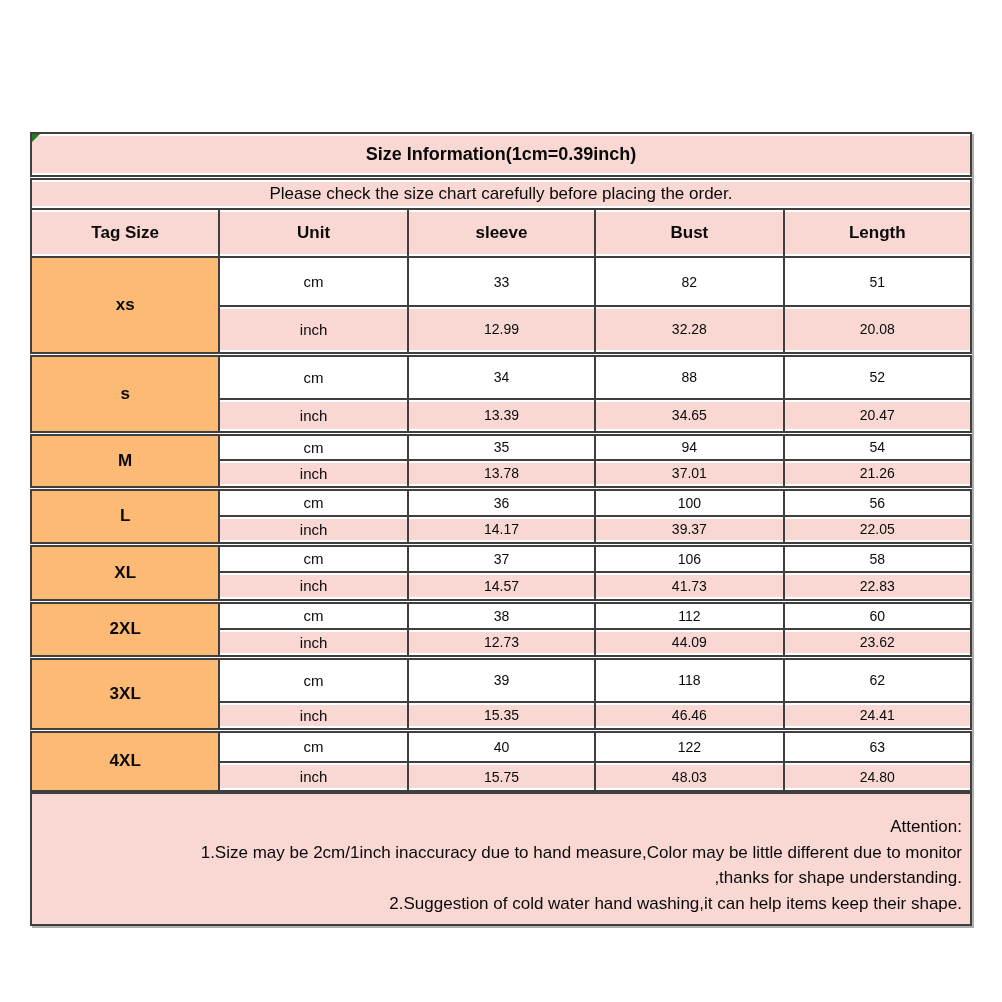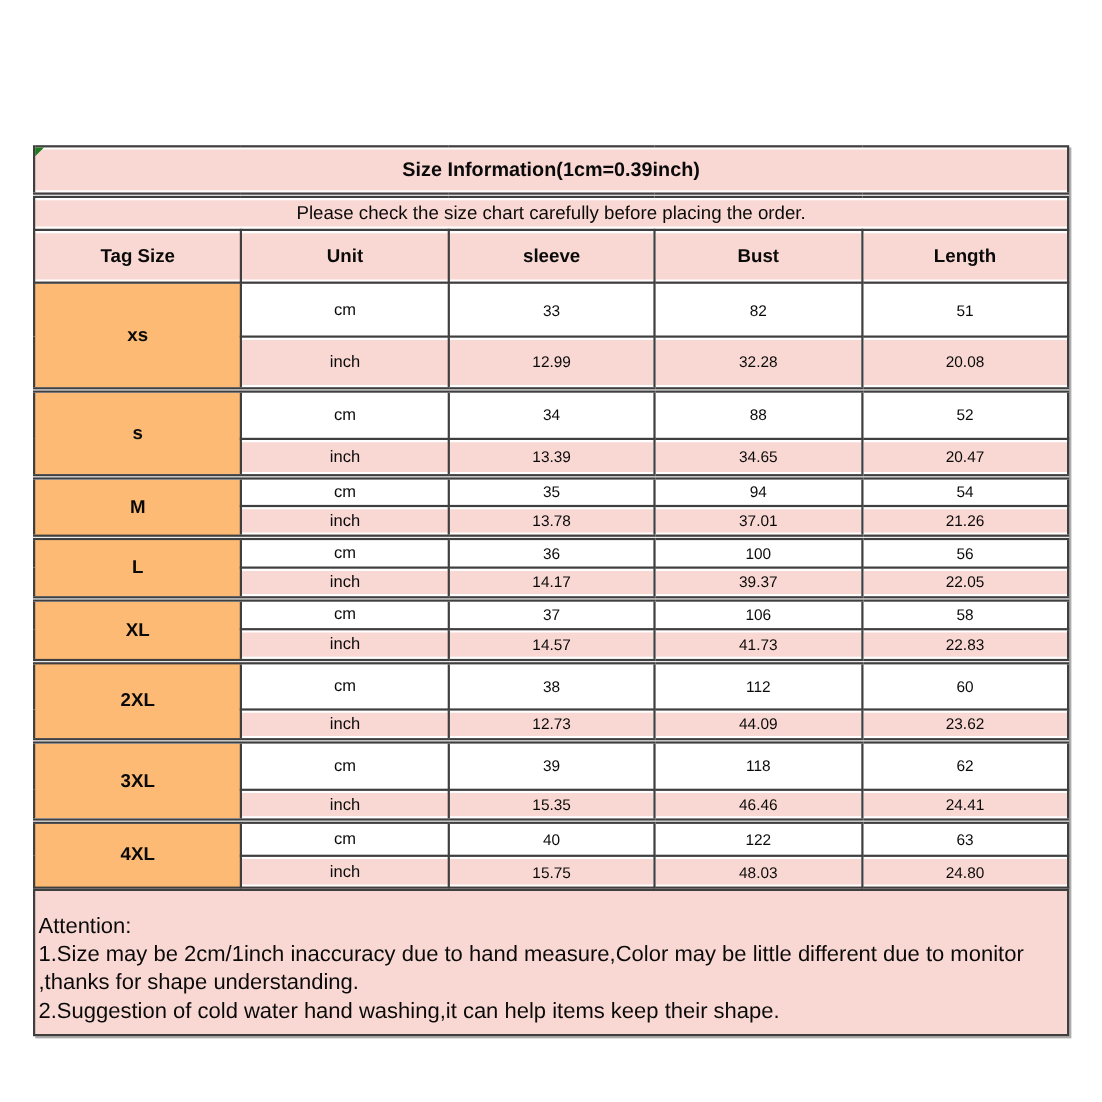--- a/index.html
+++ b/index.html
@@ -39,21 +39,21 @@
   tbody td{border-top:2px solid var(--border);border-bottom:2px solid var(--border);font-size:14px;}
   tbody td.unit-cell{font-size:15px;}
   tbody td.tag-cell{font-weight:bold;font-size:17px;background:#fdba74;}
   tbody tr.group-start td{border-top:5px double var(--border);}
   .attention{
     width:942px;background:var(--pink);
     border:2px solid var(--border);border-top:2px solid var(--border);
     margin-top:0;padding:20px 8px 8px 3px;
     box-shadow:2px 2px 0 var(--shadow);
   }
-  .att-line{font-size:20px;line-height:25.5px;text-align:left;}
+  .att-line{font-size:17px;line-height:25.5px;text-align:right;}
   .corner-marker{
     position:absolute;left:2px;top:2px;width:0;height:0;z-index:2;
     border-top:8px solid #1f7a1f;border-right:8px solid transparent;
   }
 </style>
 </head>
 <body>
 
 <div class="sheet">
   <div class="corner-marker" style="border-top-color: rgb(31, 122, 31);"></div>
@@ -140,21 +140,21 @@
           <td class="">37</td>
           <td class="">106</td>
           <td class="">58</td>
         </tr>
         <tr style="height: 29px;">
           <td class="unit-cell pink">inch</td>
           <td class="pink">14.57</td>
           <td class="pink">41.73</td>
           <td class="pink">22.83</td>
         </tr>
-        <tr class="group-start" style="height: 44px;">
+        <tr class="group-start" style="height: 28px;">
           <td rowspan="2" class="tag-cell">2XL</td>
           <td class="unit-cell">cm</td>
           <td class="">38</td>
           <td class="">112</td>
           <td class="">60</td>
         </tr>
         <tr style="height: 28px;">
           <td class="unit-cell pink">inch</td>
           <td class="pink">12.73</td>
           <td class="pink">44.09</td>

